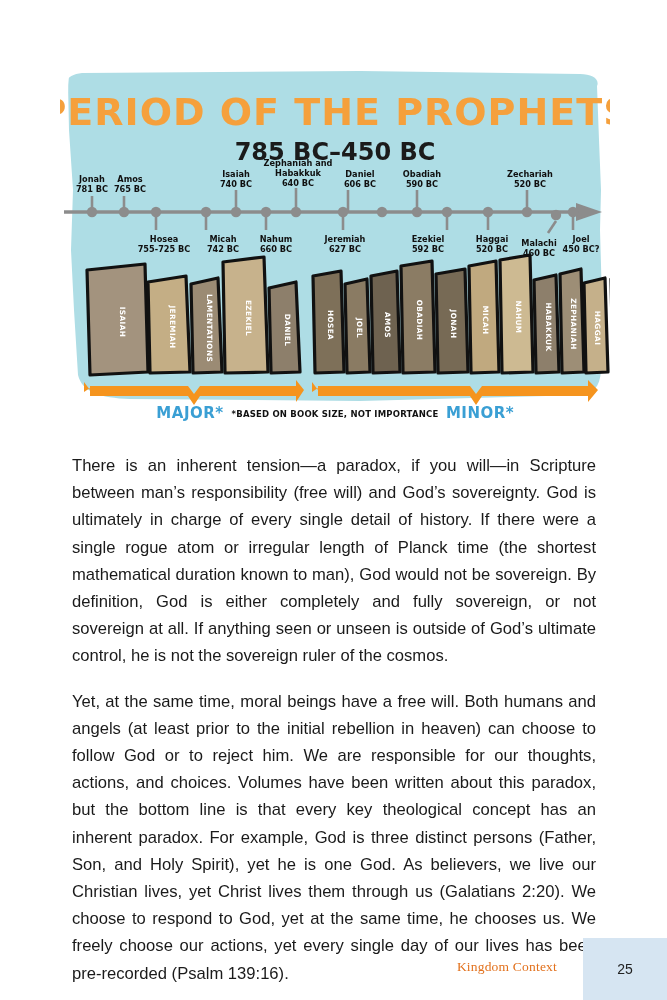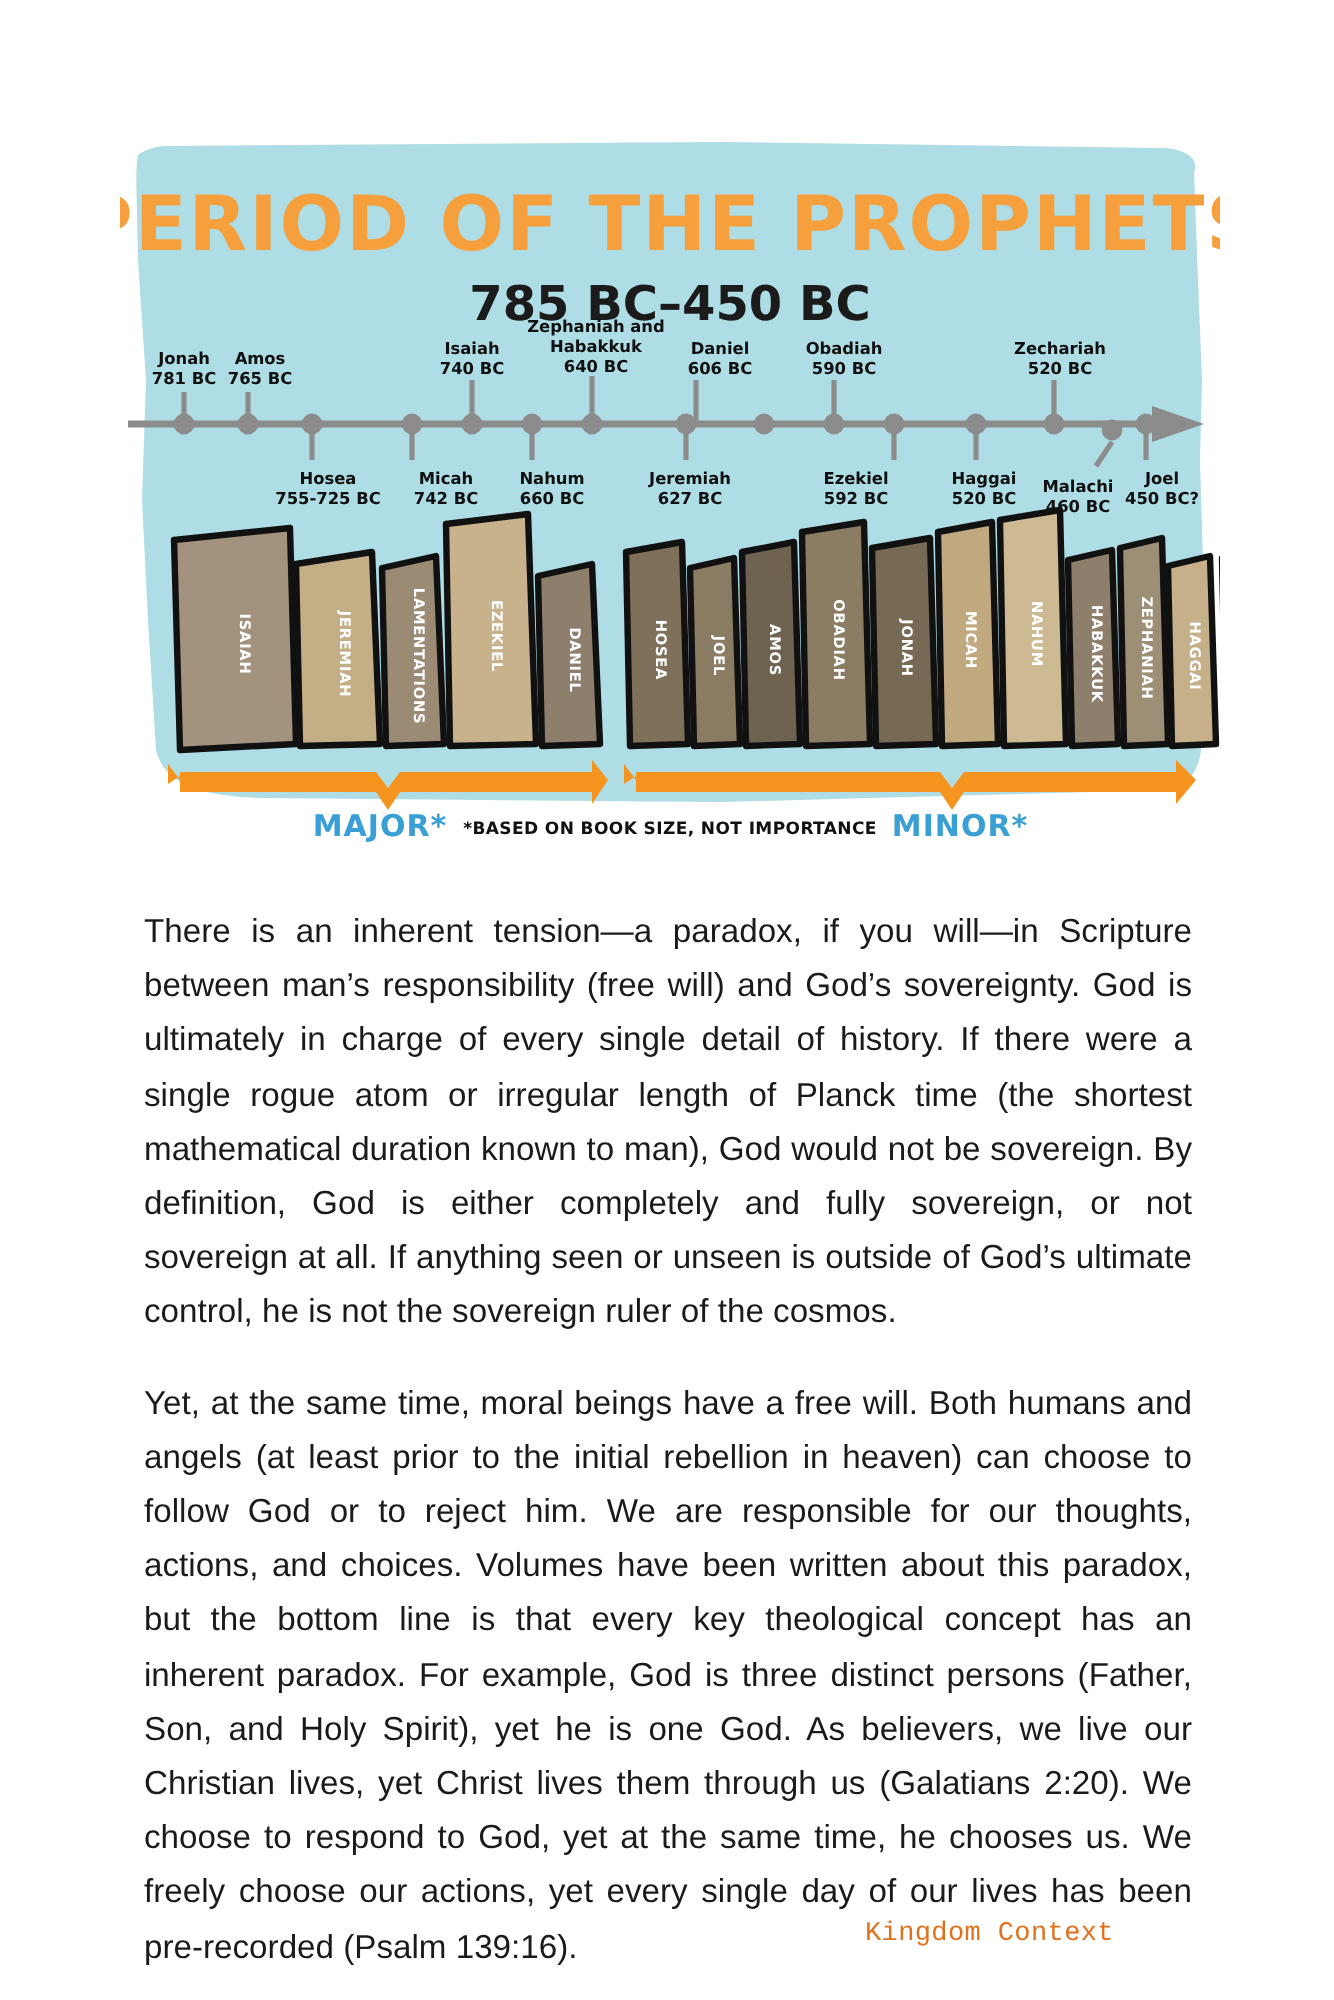--- a/index.html
+++ b/index.html
@@ -86,21 +86,21 @@
 
   
   #footer {
     position: absolute;
     left: 0; bottom: 0;
     width: 667px; height: 62px;
   }
   #footer-label {
     position: absolute;
     right: 110px; bottom: 25px;
-    font-family: Liberation Mono, monospace;
+    font-family: Liberation Serif, serif;
     font-size: 13.5px;
     color: #E2711D;
     letter-spacing: 0.2px;
     white-space: nowrap;
   }
   #footer-page-box {
     position: absolute;
     right: 0; bottom: 0;
     width: 84px; height: 62px;
     background: #D6E5F2;
@@ -281,13 +281,16 @@
   </svg>
 </div>
 
 <div id="body-text">
   <p>There is an inherent tension—a paradox, if you will—in Scripture between man’s responsibility (free will) and God’s sovereignty. God is ultimately in charge of every single detail of history. If there were a single rogue atom or irregular length of Planck time (the shortest mathematical duration known to man), God would not be sovereign. By definition, God is either completely and fully sovereign, or not sovereign at all. If anything seen or unseen is outside of God’s ultimate control, he is not the sovereign ruler of the cosmos.</p>
   <p>Yet, at the same time, moral beings have a free will. Both humans and angels (at least prior to the initial rebellion in heaven) can choose to follow God or to reject him. We are responsible for our thoughts, actions, and choices. Volumes have been written about this paradox, but the bottom line is that every key theological concept has an inherent paradox. For example, God is three distinct persons (Father, Son, and Holy Spirit), yet he is one God. As believers, we live our Christian lives, yet Christ lives them through us (Galatians 2:20). We choose to respond to God, yet at the same time, he chooses us. We freely choose our actions, yet every single day of our lives has been pre-recorded (Psalm 139:16).</p>
 </div>
 
 <div id="footer">
   <div id="footer-label">Kingdom Context</div>
+  <div id="footer-page-box">
+    <span id="footer-page-num">25</span>
+  </div>
 </div>
 
 </body></html>

